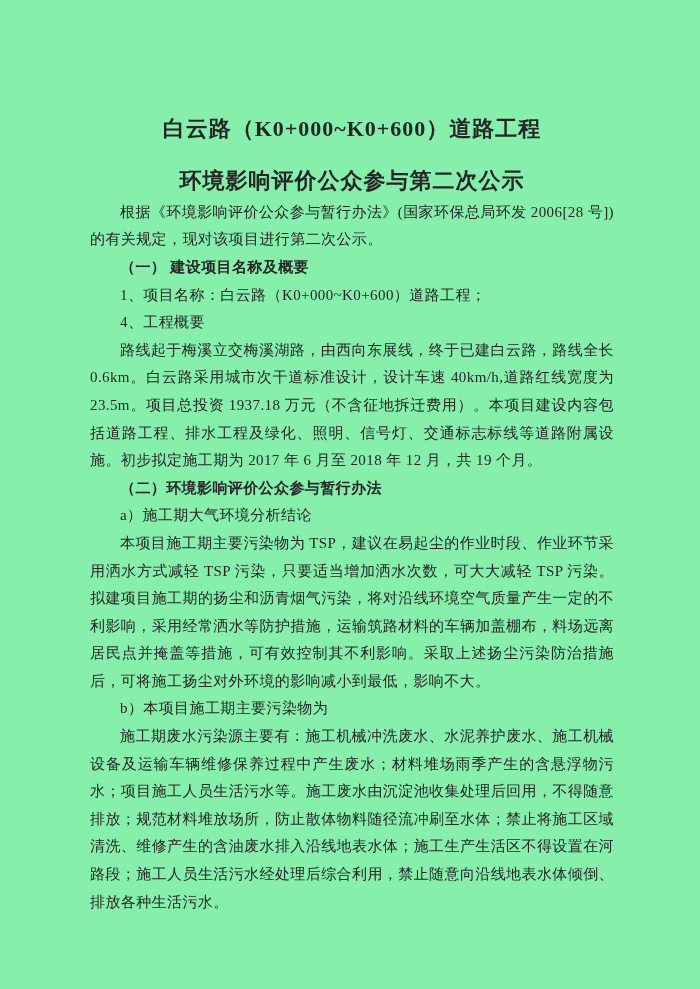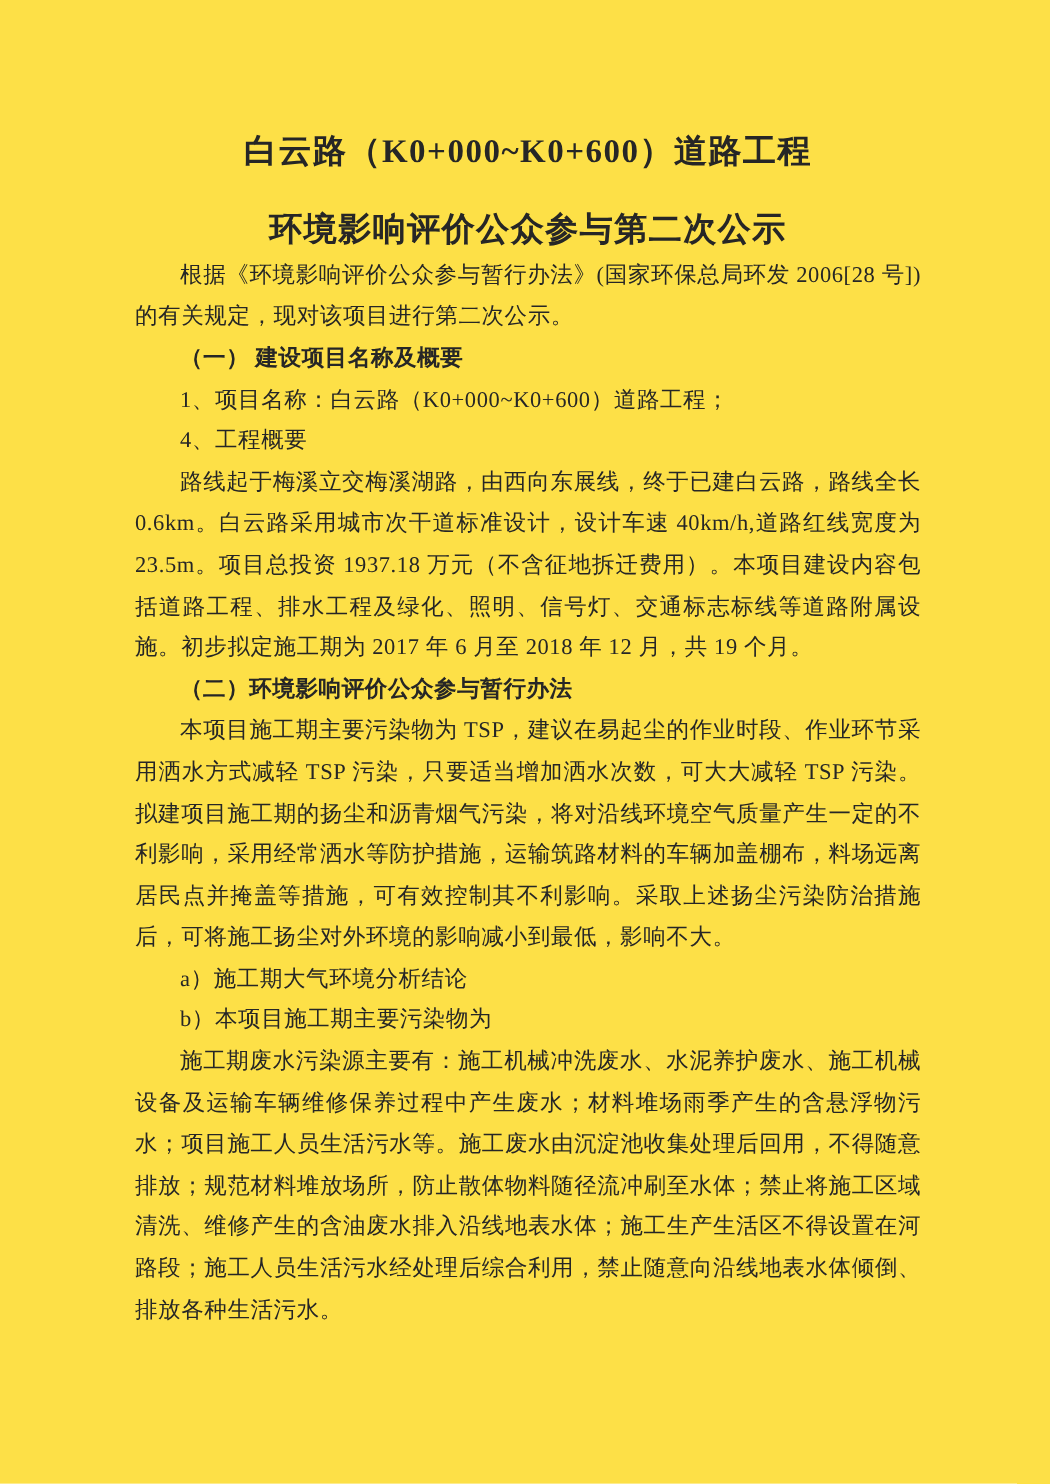--- a/index.html
+++ b/index.html
@@ -10,22 +10,22 @@
   body {
     width: 700px;
     height: 989px;
     font-family: "Liberation Serif", "DejaVu Serif", serif;
     overflow: hidden;
   }
   .page {
     box-sizing: border-box;
     width: 700px;
     height: 989px;
-    padding: 88px 86px 0 90px;
-    background: #fde047;
+    padding: 116px 86px 0 90px;
+    background: #86efac;
     color: #262626;
   }
   .title {
     font-size: 22px;
     font-weight: bold;
     text-align: center;
     margin: 0;
     line-height: 1.2;
     letter-spacing: 1px;
   }
@@ -49,18 +49,18 @@
 <div class="page">
   <h1 class="title title-1">白云路（K0+000~K0+600）道路工程</h1>
   <h1 class="title title-2">环境影响评价公众参与第二次公示</h1>
   <div class="doc-body">
       <p class="para body">根据《环境影响评价公众参与暂行办法》(国家环保总局环发 2006[28 号])的有关规定，现对该项目进行第二次公示。</p>
       <p class="para heading">（一） 建设项目名称及概要</p>
       <p class="para body">1、项目名称：白云路（K0+000~K0+600）道路工程；</p>
       <p class="para body">4、工程概要</p>
       <p class="para body">路线起于梅溪立交梅溪湖路，由西向东展线，终于已建白云路，路线全长 0.6km。白云路采用城市次干道标准设计，设计车速 40km/h,道路红线宽度为 23.5m。项目总投资 1937.18 万元（不含征地拆迁费用）。本项目建设内容包括道路工程、排水工程及绿化、照明、信号灯、交通标志标线等道路附属设施。初步拟定施工期为 2017 年 6 月至 2018 年 12 月，共 19 个月。</p>
       <p class="para heading">（二）环境影响评价公众参与暂行办法</p>
+      <p class="para body">a）施工期大气环境分析结论</p>
       <p class="para body">本项目施工期主要污染物为 TSP，建议在易起尘的作业时段、作业环节采用洒水方式减轻 TSP 污染，只要适当增加洒水次数，可大大减轻 TSP 污染。拟建项目施工期的扬尘和沥青烟气污染，将对沿线环境空气质量产生一定的不利影响，采用经常洒水等防护措施，运输筑路材料的车辆加盖棚布，料场远离居民点并掩盖等措施，可有效控制其不利影响。采取上述扬尘污染防治措施后，可将施工扬尘对外环境的影响减小到最低，影响不大。</p>
-      <p class="para body">a）施工期大气环境分析结论</p>
       <p class="para body">b）本项目施工期主要污染物为</p>
       <p class="para body">施工期废水污染源主要有：施工机械冲洗废水、水泥养护废水、施工机械设备及运输车辆维修保养过程中产生废水；材料堆场雨季产生的含悬浮物污水；项目施工人员生活污水等。施工废水由沉淀池收集处理后回用，不得随意排放；规范材料堆放场所，防止散体物料随径流冲刷至水体；禁止将施工区域清洗、维修产生的含油废水排入沿线地表水体；施工生产生活区不得设置在河路段；施工人员生活污水经处理后综合利用，禁止随意向沿线地表水体倾倒、排放各种生活污水。</p>
     </div>
 </div>
 
 </body></html>

